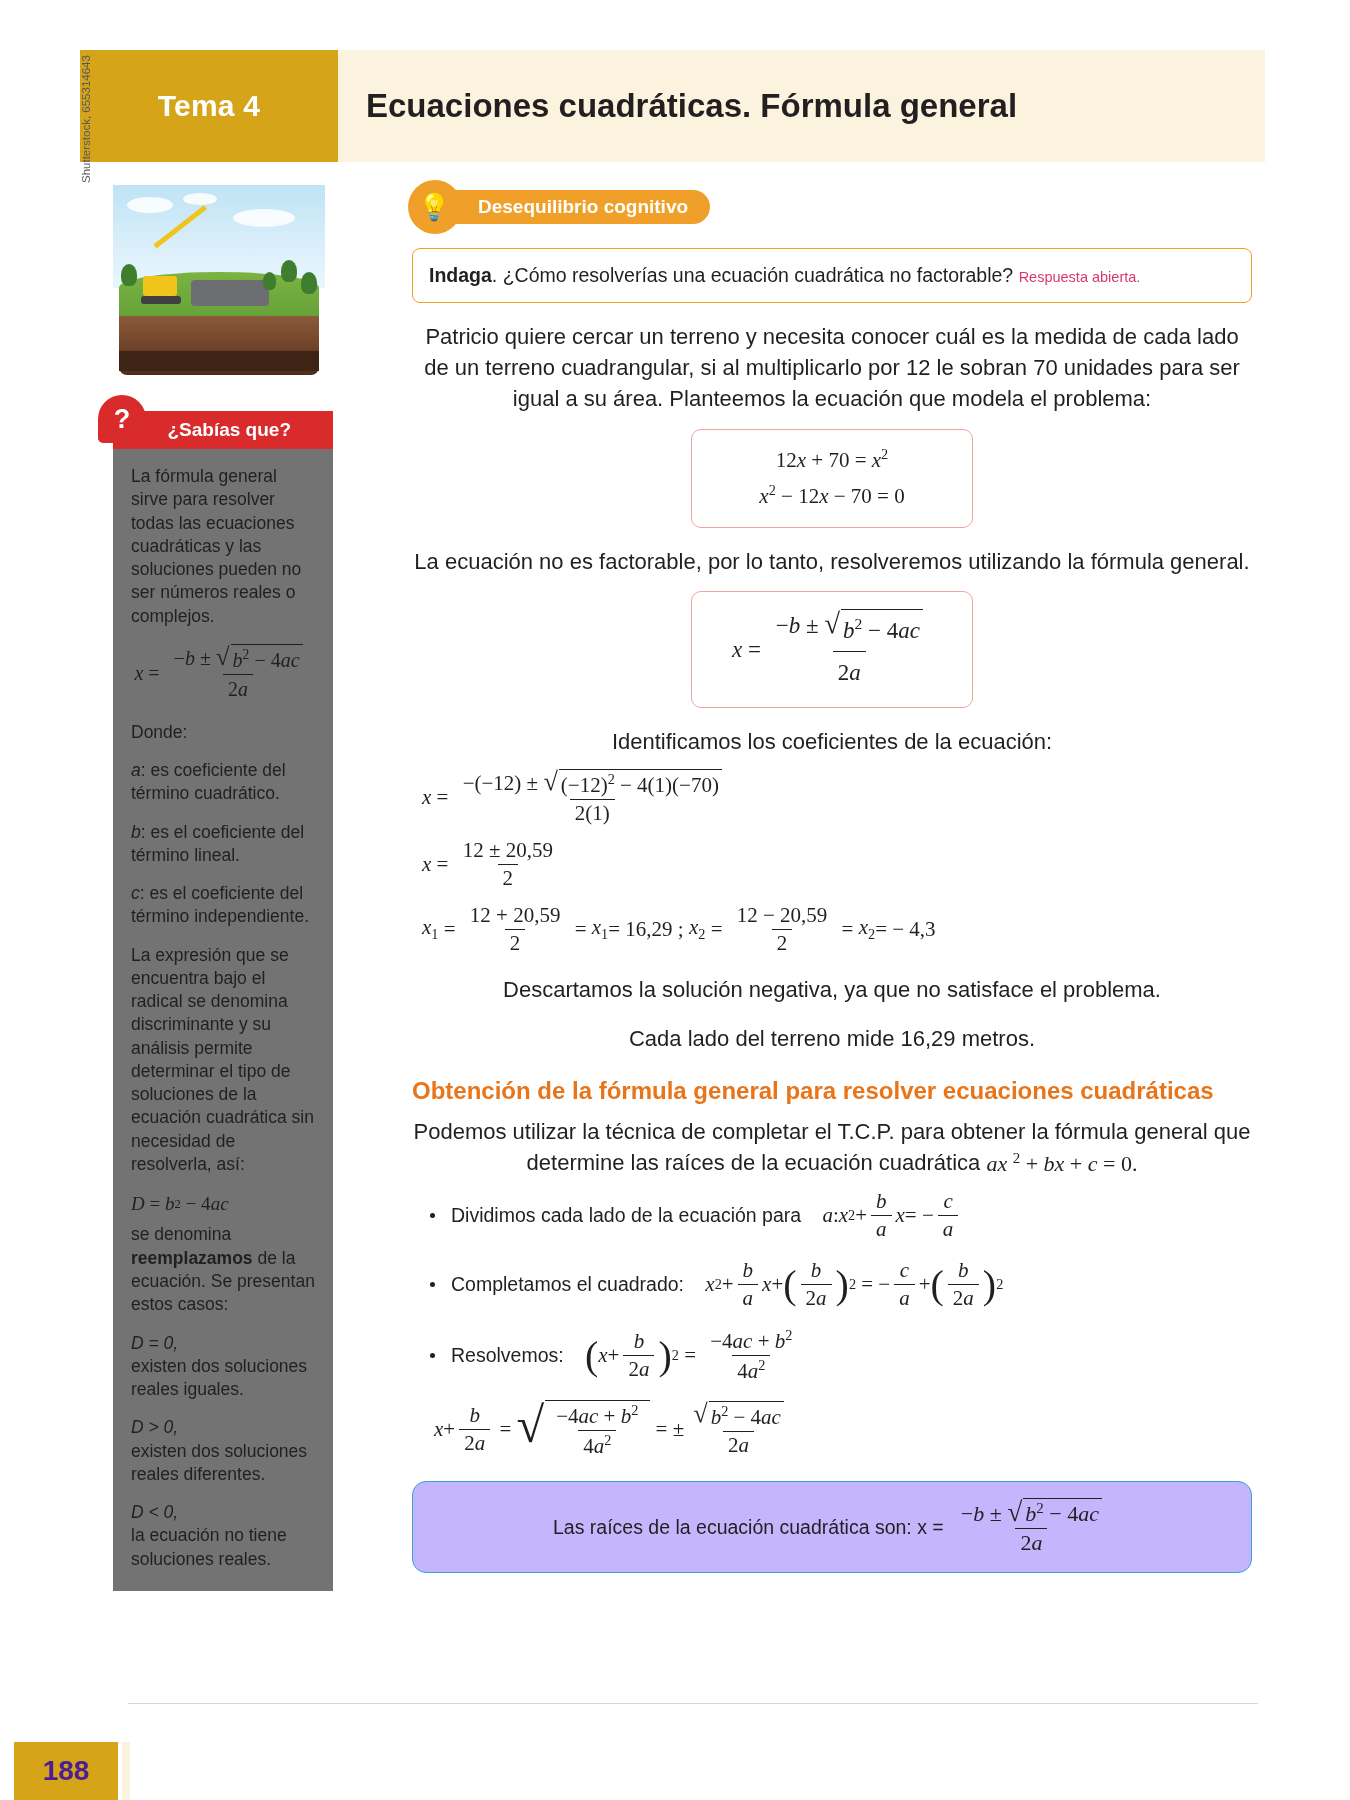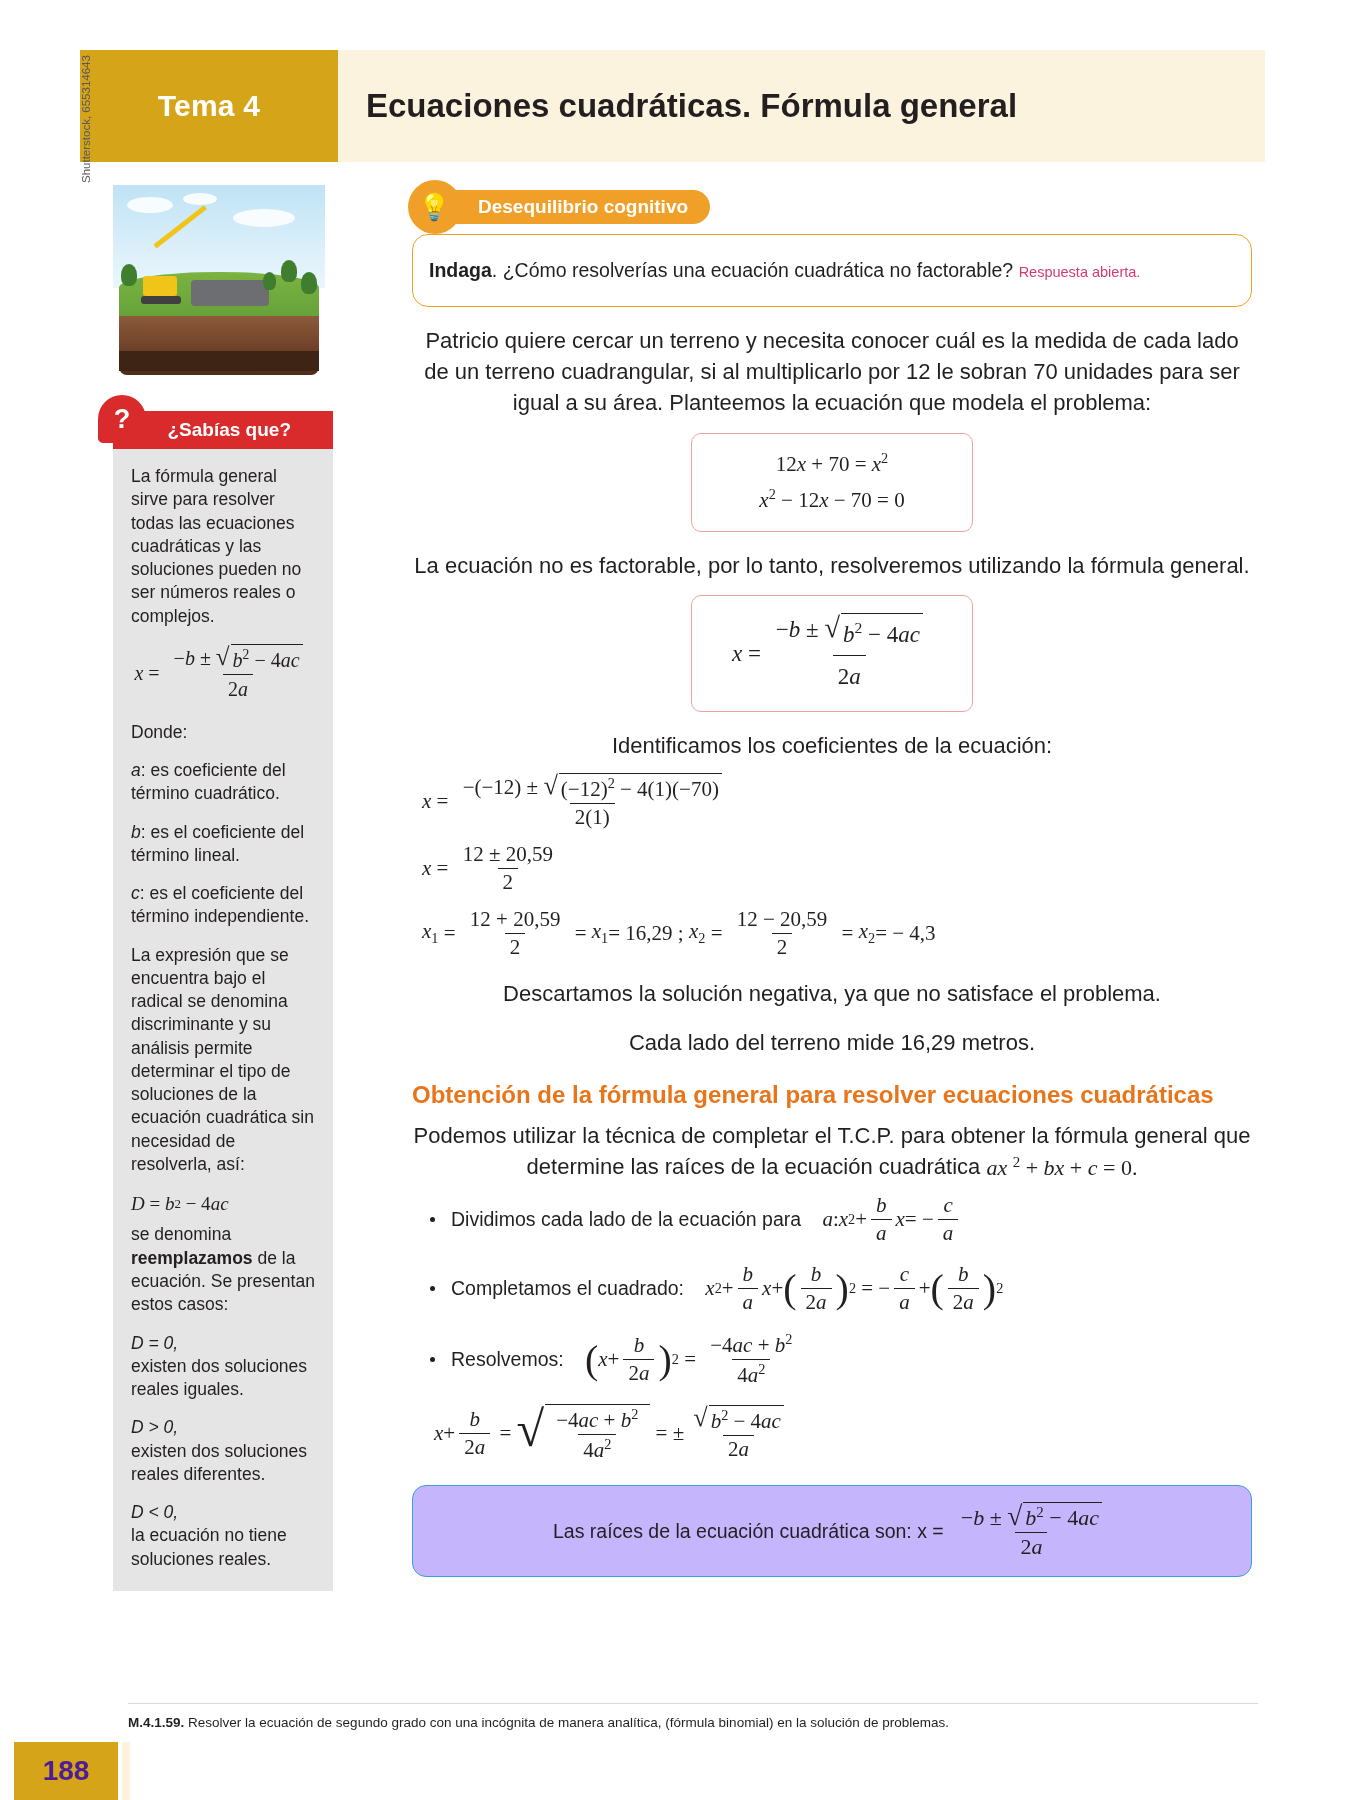--- a/index.html
+++ b/index.html
@@ -160,21 +160,21 @@
     font-weight: bold;
     display: flex;
     align-items: center;
     justify-content: center;
   }
   .know-body {
     position: absolute;
     left: 33px;
     top: 286px;
     width: 220px;
-    background: #e5e5e5;
+    background: #737373;
     padding: 16px 18px 20px 18px;
     box-sizing: border-box;
     font-size: 17.5px;
     line-height: 1.33;
     color: #231f20;
   }
   .know-body p { margin: 0 0 15px 0; }
   .know-body p:last-child { margin-bottom: 0; }
   .know-body .formula {
     text-align: center;
@@ -214,24 +214,24 @@
     height: 54px;
     border-radius: 50%;
     background: #f0a028;
     display: flex;
     align-items: center;
     justify-content: center;
     color: #ffffff;
     font-size: 26px;
   }
   .indaga-box {
-    margin-top: 10px;
+    margin-top: 24px;
     border: 1.6px solid #f0a028;
-    border-radius: 16px;
-    padding: 24px 16px;
+    border-radius: 8px;
+    padding: 15px 16px;
     font-size: 19.5px;
     color: #231f20;
   }
   .indaga-box .answer {
     color: #d6396f;
     font-size: 14.5px;
   }
 
   .para {
     font-size: 22px;
@@ -637,19 +637,16 @@
                 <span class="sign">√</span>
                 <span class="rad"><span class="m">b</span><sup class="e">2</sup> − 4<span class="m">ac</span></span>
               </span></span>
           <span class="den">2<span class="m">a</span></span>
         </span>
       </span>
     </div>
   </div>
 
   <div class="footer-rule"></div>
-  <div class="footer-note">
-    <span class="bold">M.4.1.59.</span><span> Resolver la ecuación de segundo grado con una incógnita de manera analítica, (fórmula binomial) en la solución de problemas.</span>
-  </div>
   <div class="left-edge-bar"></div>
   <div class="page-num">188</div>
 
 </div>
 
 </body></html>

